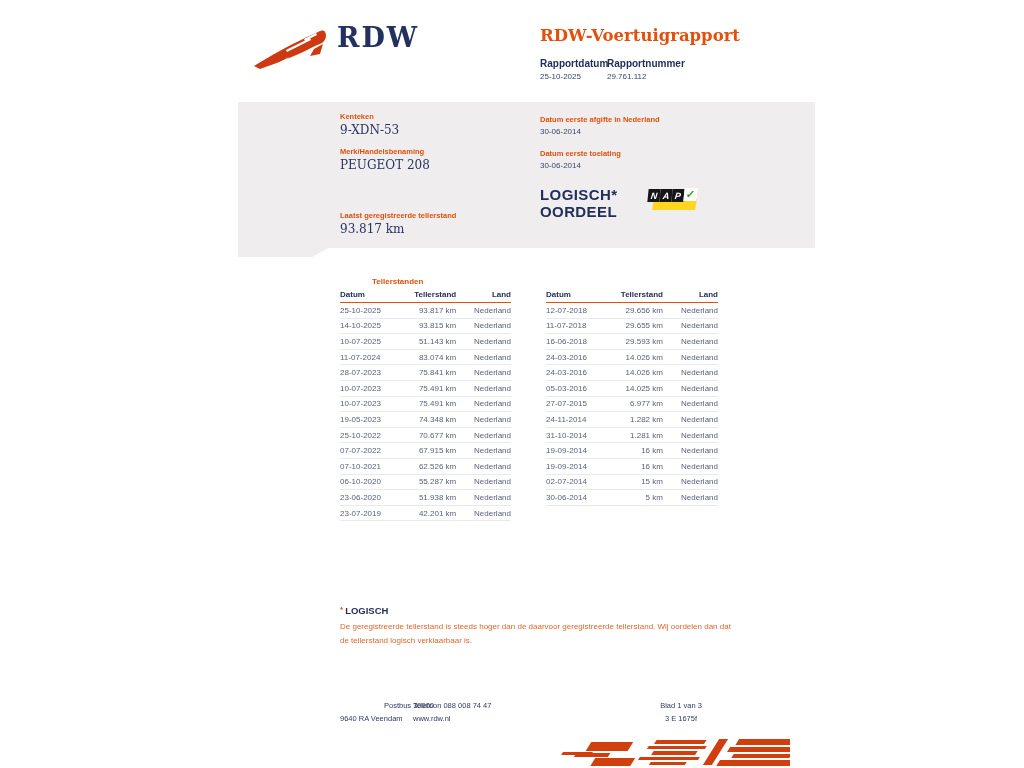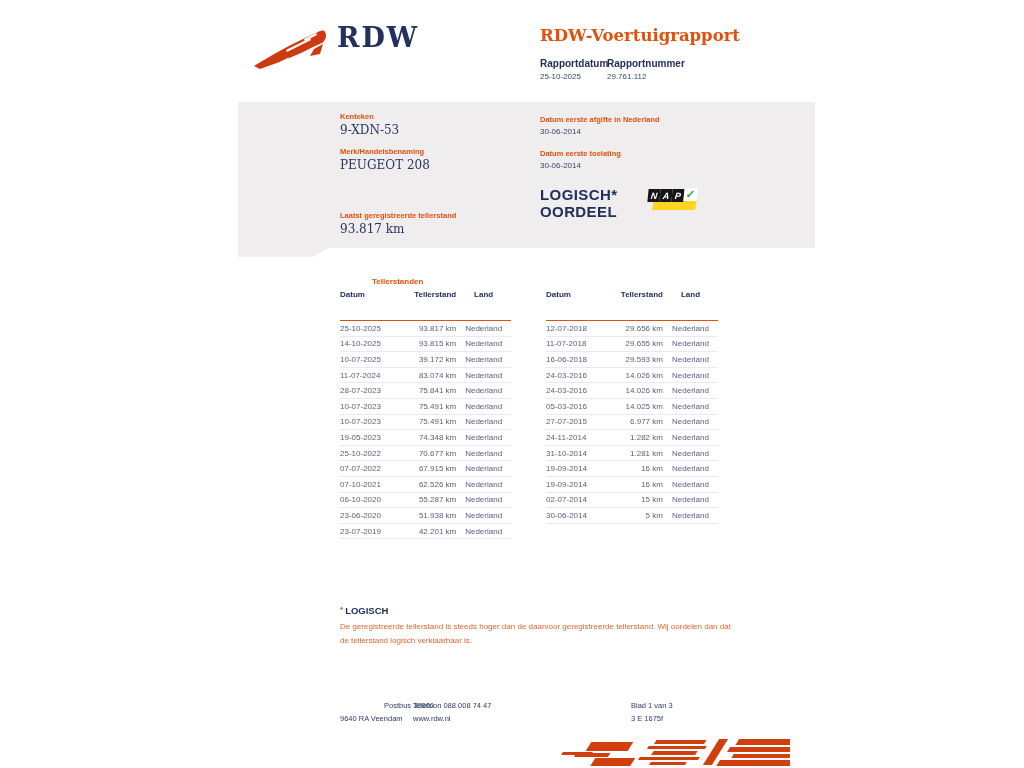--- a/index.html
+++ b/index.html
@@ -39,36 +39,36 @@
   .nap-n{left:0;} .nap-a{left:12px;} .nap-p{left:24px;}
   .nap-check{position:absolute;left:36px;top:0;width:13px;height:13px;background:#fff;
              color:#2EA32B;font-size:11px;font-weight:bold;display:flex;align-items:center;
              justify-content:center;transform:skewX(-6deg);}
 
   
   .tbl-title{left:340px;top:277px;font-size:8px;font-weight:bold;color:#E2500B;margin-left:32px;}
   .tbl{top:290px;font-size:8px;}
   .tbl-left{left:340px;width:171px;}
   .tbl-right{left:546px;width:172px;}
-  .thead{display:flex;font-weight:bold;color:#222F5B;padding-bottom:21px;
+  .thead{display:flex;font-weight:bold;color:#222F5B;padding-bottom:3px;
          border-bottom:1.5px solid #E2500B;}
   .trow{display:flex;align-items:center;height:14.6px;color:#59627E;
         border-bottom:1px solid #E9E9EF;}
-  .tc0{width:38%;} .tc1{width:30%;text-align:right;} .tc2{flex:1;text-align:center;}
+  .tc0{width:38%;} .tc1{width:30%;text-align:right;} .tc2{flex:1;text-align:right;}
 
   
   .fn-title{left:340px;top:605px;font-size:9.5px;font-weight:bold;color:#222F5B;}
   .fn-mark{color:#E2500B;font-size:8px;vertical-align:2px;margin-right:2px;}
   .fn-text{left:340px;top:620px;width:392px;font-size:8px;line-height:14px;color:#E0662E;}
 
   
   .foot{font-size:7.5px;color:#2F3B63;}
   .foot-a1{left:340px;top:701px;margin-left:44px;} .foot-a2{left:340px;top:714px;}
   .foot-b1{left:413px;top:701px;} .foot-b2{left:413px;top:714px;text-align:center;}
-  .foot-r{width:100px;text-align:left;}
+  .foot-r{width:100px;text-align:center;}
   .foot-c1{left:631px;top:701px;} .foot-c2{left:631px;top:714px;}
 
   .feather-svg{left:252px;top:26px;}
   .stripes-svg{left:545px;top:736px;}
 </style>
 </head>
 <body>
 
 <div class="page">
 
@@ -139,21 +139,21 @@
           <span class="tc1">93.817 km</span>
           <span class="tc2">Nederland</span>
         </div>
         <div class="trow">
           <span class="tc0">14-10-2025</span>
           <span class="tc1">93.815 km</span>
           <span class="tc2">Nederland</span>
         </div>
         <div class="trow">
           <span class="tc0">10-07-2025</span>
-          <span class="tc1">39.172 km</span>
+          <span class="tc1">51.143 km</span>
           <span class="tc2">Nederland</span>
         </div>
         <div class="trow">
           <span class="tc0">11-07-2024</span>
           <span class="tc1">83.074 km</span>
           <span class="tc2">Nederland</span>
         </div>
         <div class="trow">
           <span class="tc0">28-07-2023</span>
           <span class="tc1">75.841 km</span>

